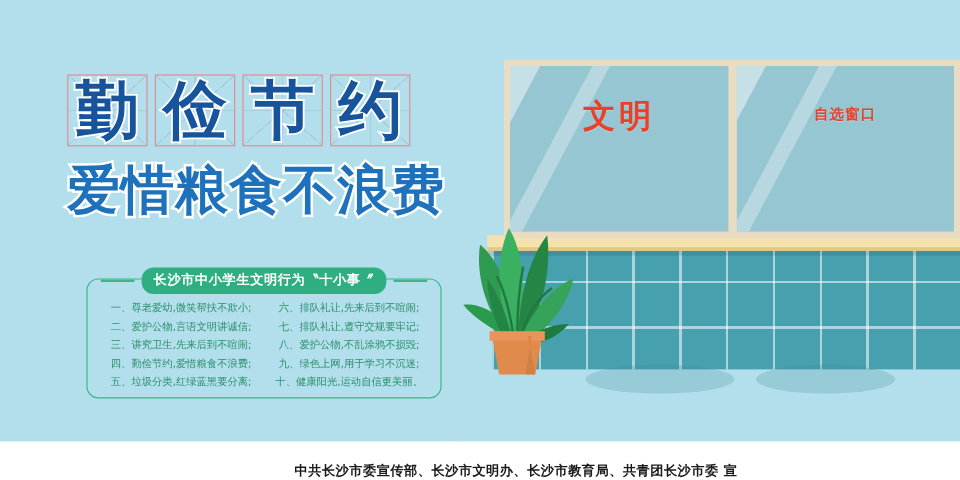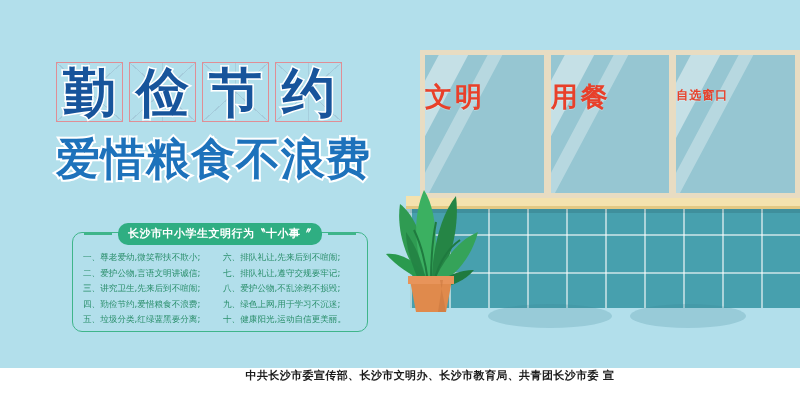--- a/index.html
+++ b/index.html
@@ -93,20 +93,21 @@
     content: "";
     position: absolute;
     left: 10%; top: -40%;
     width: 13px; height: 220%;
     background: rgba(255,255,255,.32);
     transform: rotate(28deg);
   }
   .pane-label {
     position: absolute;
     left: 0; right: 0; top: 24px;
+    text-align: center;
     color: #e8402a;
     font-family: "DejaVu Serif", "Liberation Serif", serif;
     font-weight: bold;
     font-size: 27px;
     letter-spacing: 3px;
     z-index: 3;
     text-shadow: 0 1px 0 rgba(255,255,255,.25);
   }
   .pane-label.small {
     font-size: 12px;
@@ -201,30 +202,31 @@
     display: flex;
     gap: 4px;
   }
   .list-col { flex: 1; }
   .list-item {
     color: #2b8f6c;
     font-size: 8.6px;
     line-height: 15.6px;
     white-space: nowrap;
     font-family: "DejaVu Sans", "Liberation Sans", sans-serif;
+    text-align: center;
   }
 
   
   .footer {
     position: absolute;
     left: 0; top: 368px;
     width: 800px; height: 32px;
     background: #ffffff;
     display: flex;
-    align-items: flex-start;
+    align-items: flex-end;
     justify-content: center;
   }
   .footer-text {
     color: #1a1a1a;
     font-weight: bold;
     font-size: 11px;
     letter-spacing: .4px;
     font-family: "DejaVu Serif", "Liberation Serif", serif;
     padding-left: 60px;
   }
@@ -241,23 +243,20 @@
 
     <div class="scene">
 
       <div class="tilewall"></div>
       <div class="ledge-shadow"></div>
       <div class="ledge"></div>
 
       <div class="window">
         <div class="pane">
           <div class="pane-label">文明</div>
-        </div>
-        <div class="pane">
-          <div class="pane-label">用餐</div>
         </div>
         <div class="pane">
           <div class="pane-label small">自选窗口</div>
         </div>
       </div>
 
       <div class="floor"></div>
 
       <svg class="char" style="left:60px; top:290px; width:330px; height:40px;" viewBox="0 0 330 40">
         <ellipse cx="110" cy="26" rx="62" ry="12" fill="rgba(60,130,150,.22)"></ellipse>

